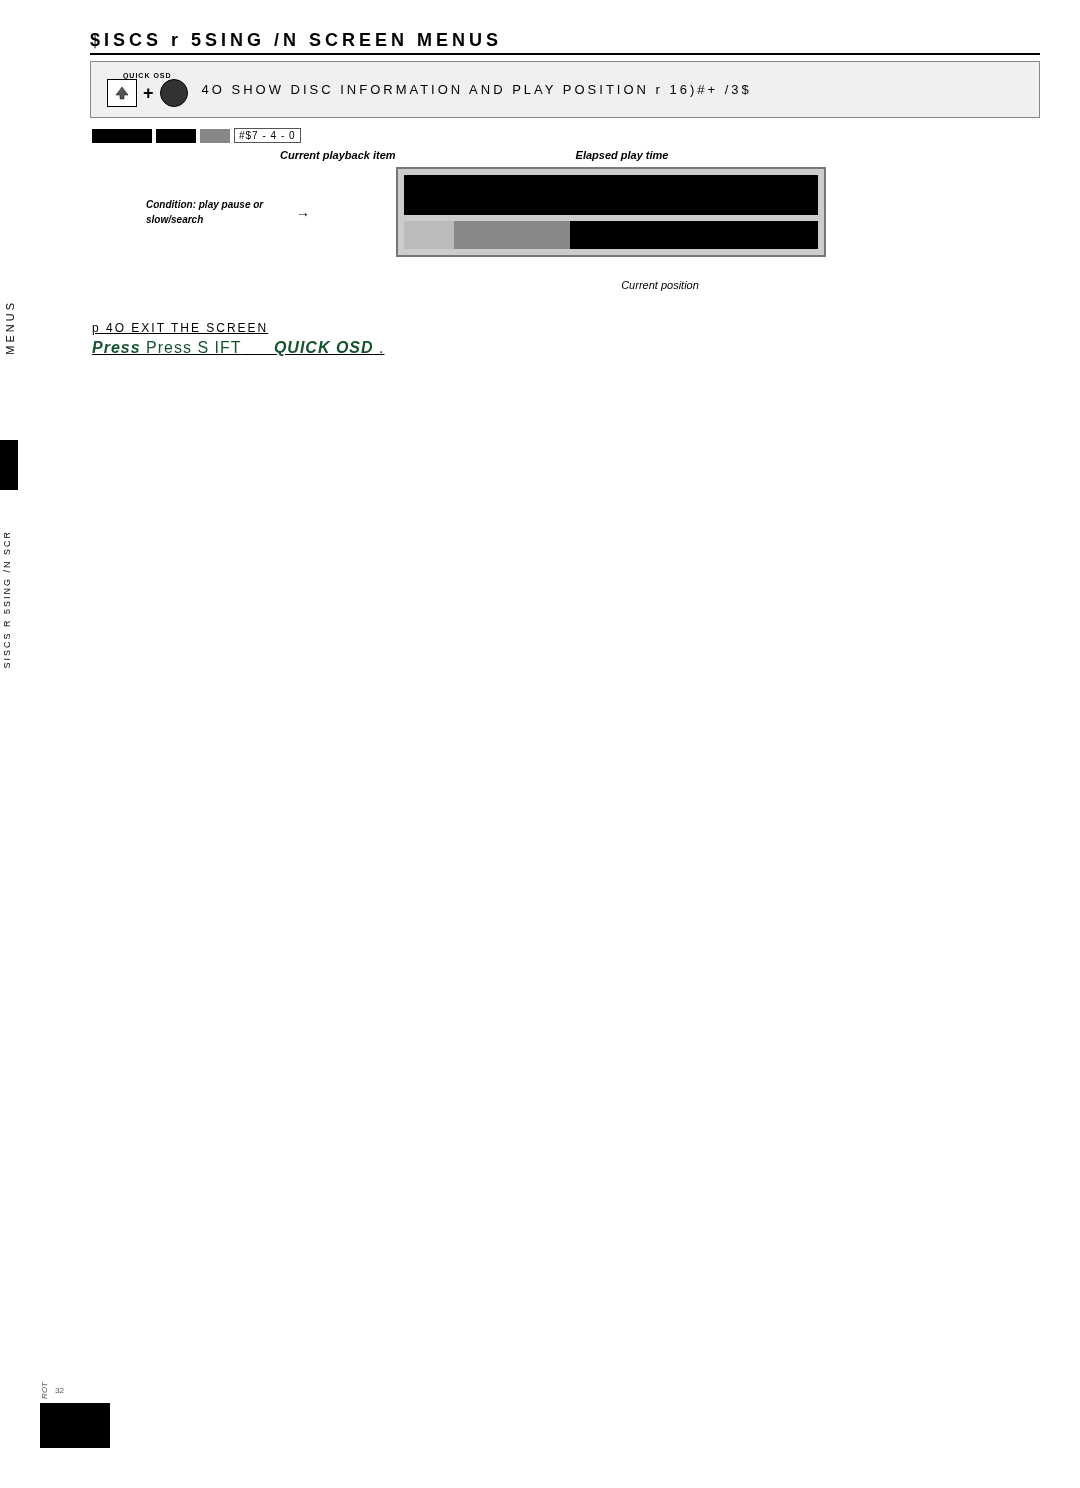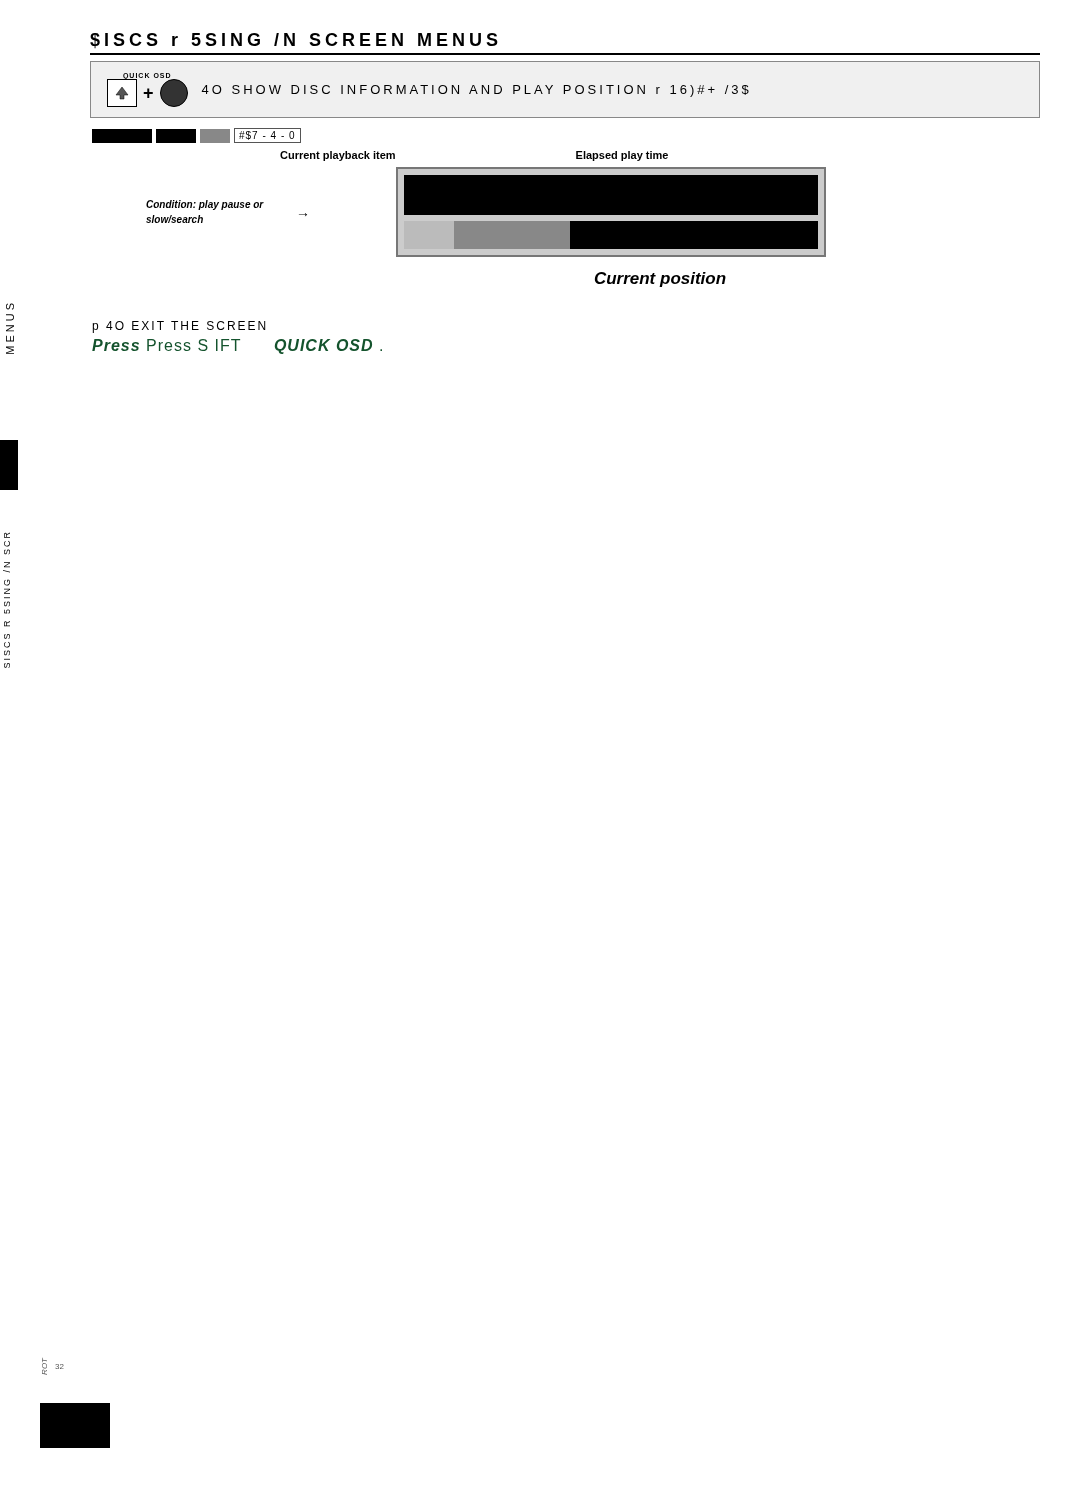--- a/index.html
+++ b/index.html
@@ -147,20 +147,21 @@
     .desc-text {
       font-size: 12px;
       letter-spacing: 2px;
       color: #000;
       margin-bottom: 20px;
       margin-left: 2px;
     }
 
     .diagram-label {
       font-size: 11px;
+      font-style: italic;
       font-weight: bold;
       color: #000;
     }
 
     .osd-screen {
       border: 2px solid #777;
       background: #ccc;
       padding: 6px;
       width: 430px;
       margin-left: 80px;
@@ -195,32 +196,33 @@
     }
 
     .osd-right-black {
       background: #000;
       width: 60%;
       height: 100%;
     }
 
     .current-position-label {
       text-align: center;
-      font-size: 17px;
+      font-size: 11px;
       font-style: italic;
-      font-weight: bold;
-      color: #000;
-      margin-top: 12px;
+      font-weight: normal;
+      color: #000;
+      margin-top: 22px;
       margin-left: 80px;
     }
 
     
     .step-section {
       margin-top: 10px;
       margin-left: 2px;
+      text-decoration: underline;
     }
 
     .step-label {
       font-size: 12px;
       letter-spacing: 2px;
       color: #000;
       margin-bottom: 4px;
     }
 
     .step-press {
@@ -325,19 +327,19 @@
       <em>Press</em>
       <span>Press  S IFT</span>
       &nbsp;&nbsp;&nbsp;&nbsp;
       <em>QUICK OSD</em>
       <span>.</span>
     </div>
   </div>
 
 </div>
 
-<div style="position:absolute; bottom:40px; left:40px; display:flex; flex-direction:column; align-items:flex-start;gap:24px;">
+<div style="position:absolute; bottom:40px; left:40px; display:flex; flex-direction:column; align-items:flex-start;">
   <div style="display:flex; align-items:center; gap:6px; margin-bottom:4px;">
     <span style="font-size:8px; font-style:italic; color:#555; writing-mode:vertical-rl; transform:rotate(180deg);">ROT</span>
     <span style="font-size:8px; color:#555;">32</span>
   </div>
   <div style="width:70px; height:45px; background:#000;"></div>
 </div>
 
 </body></html>

